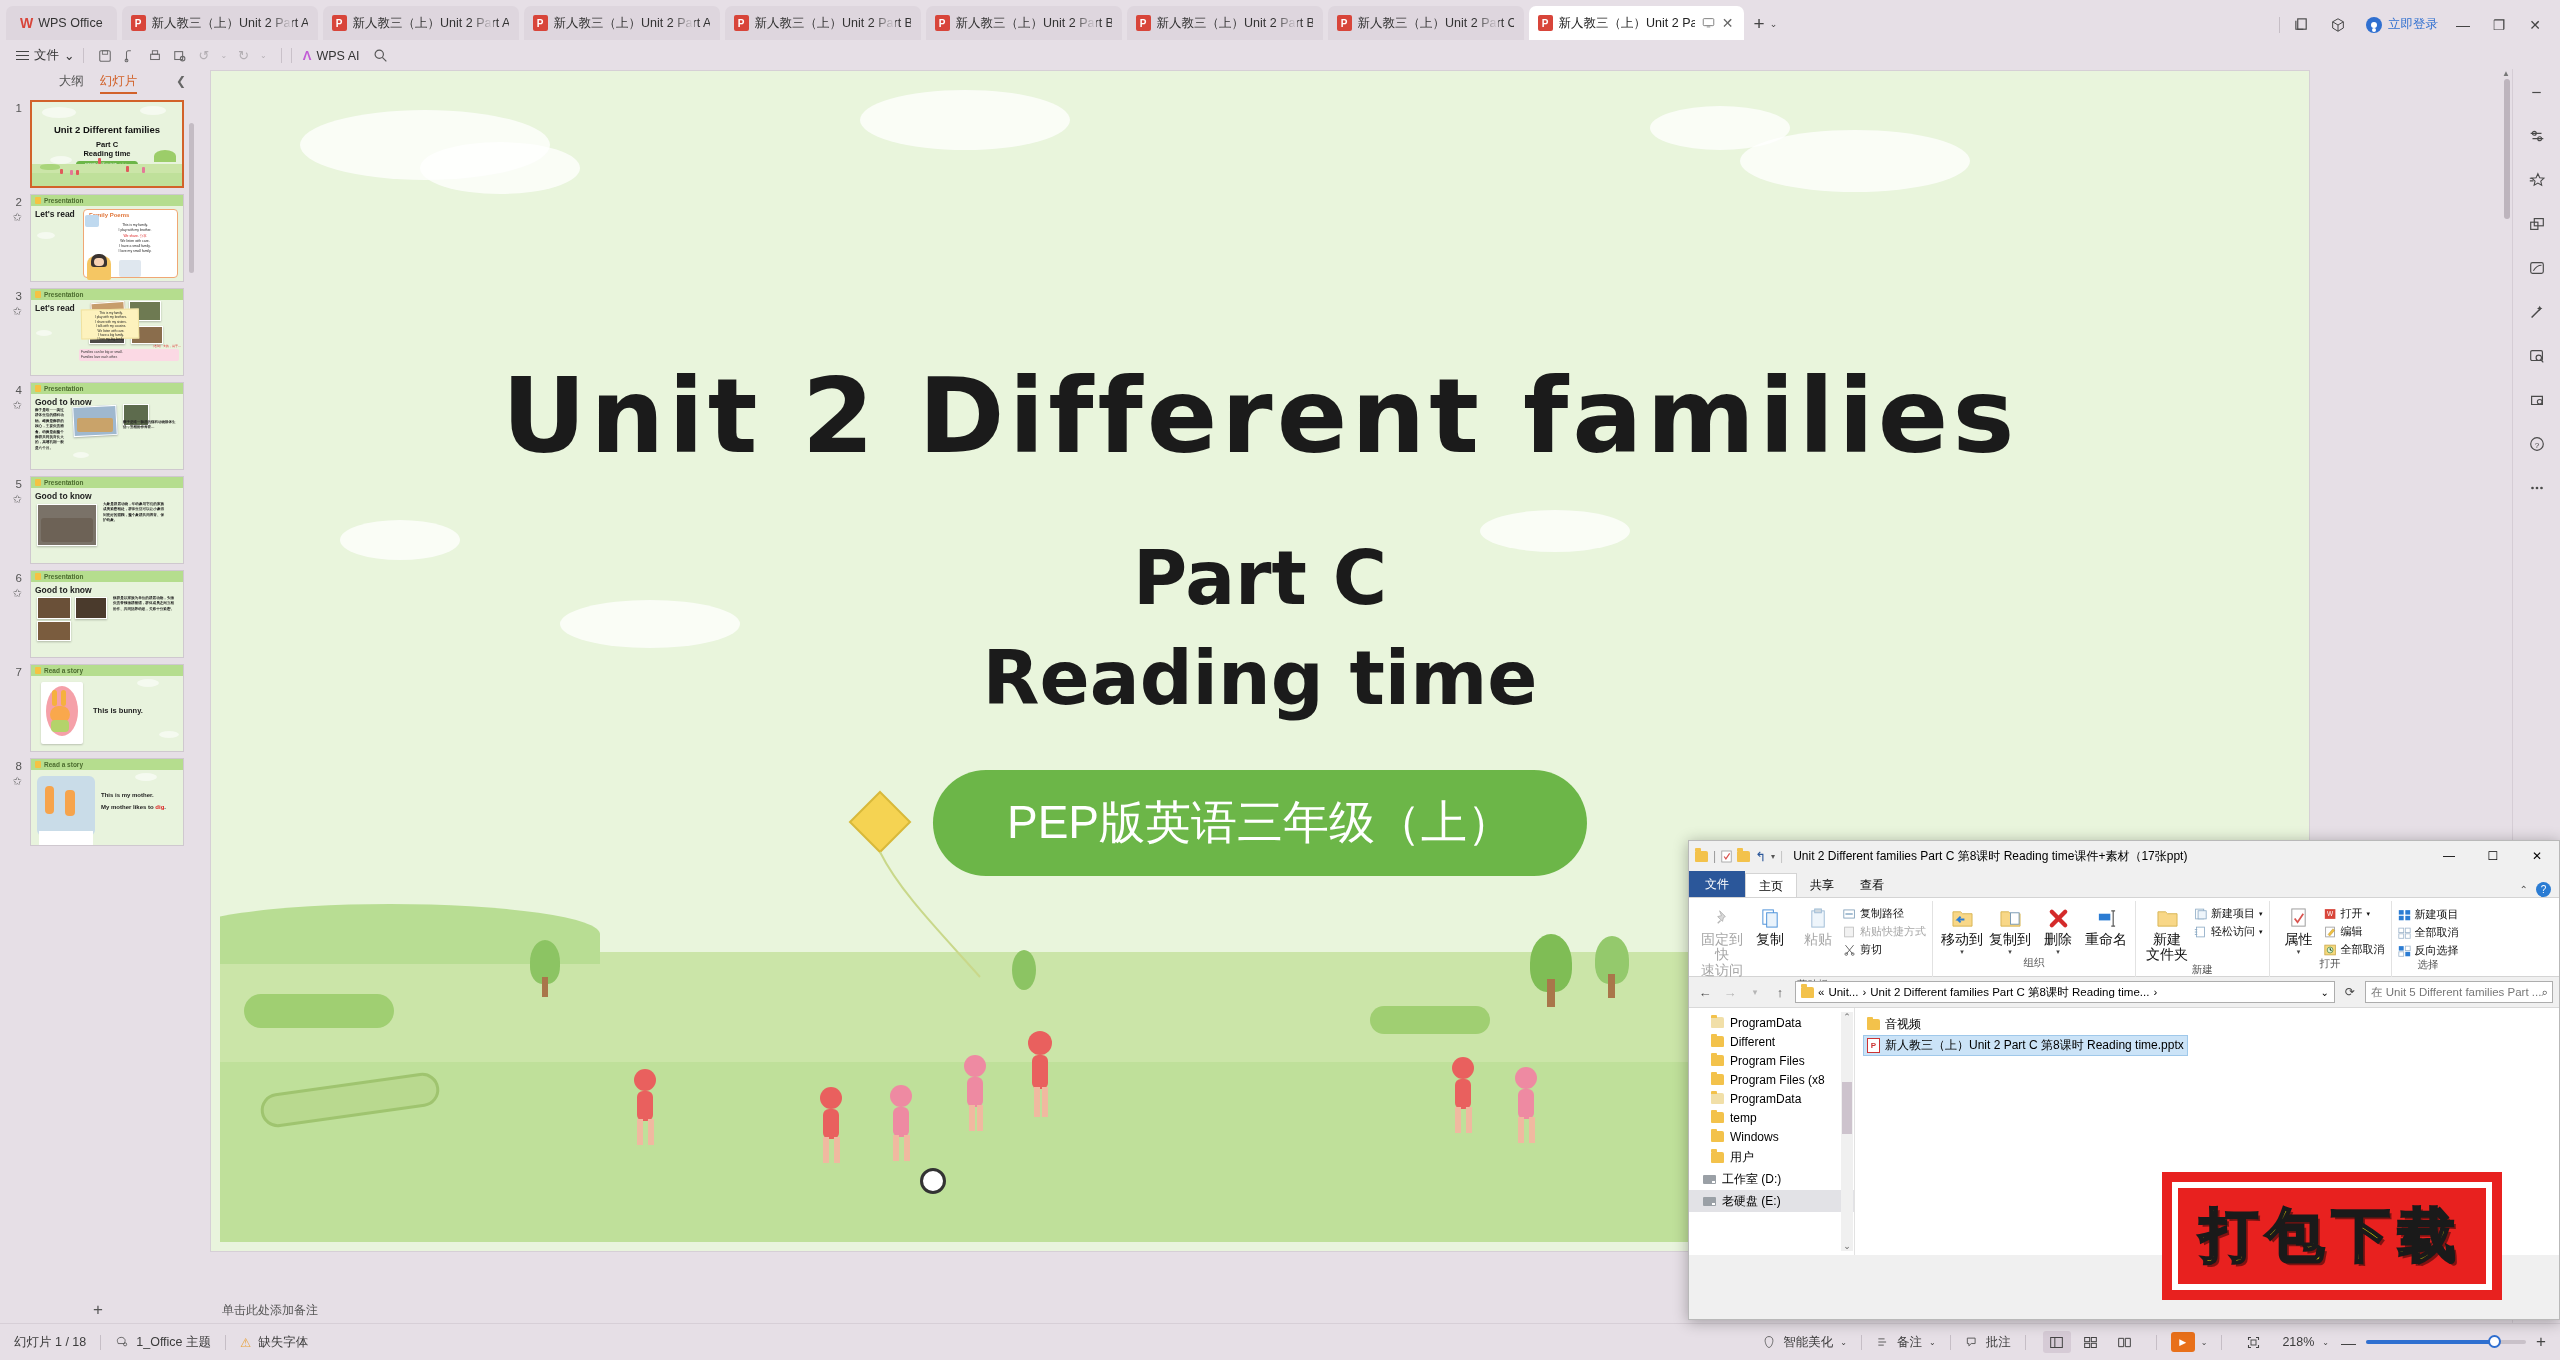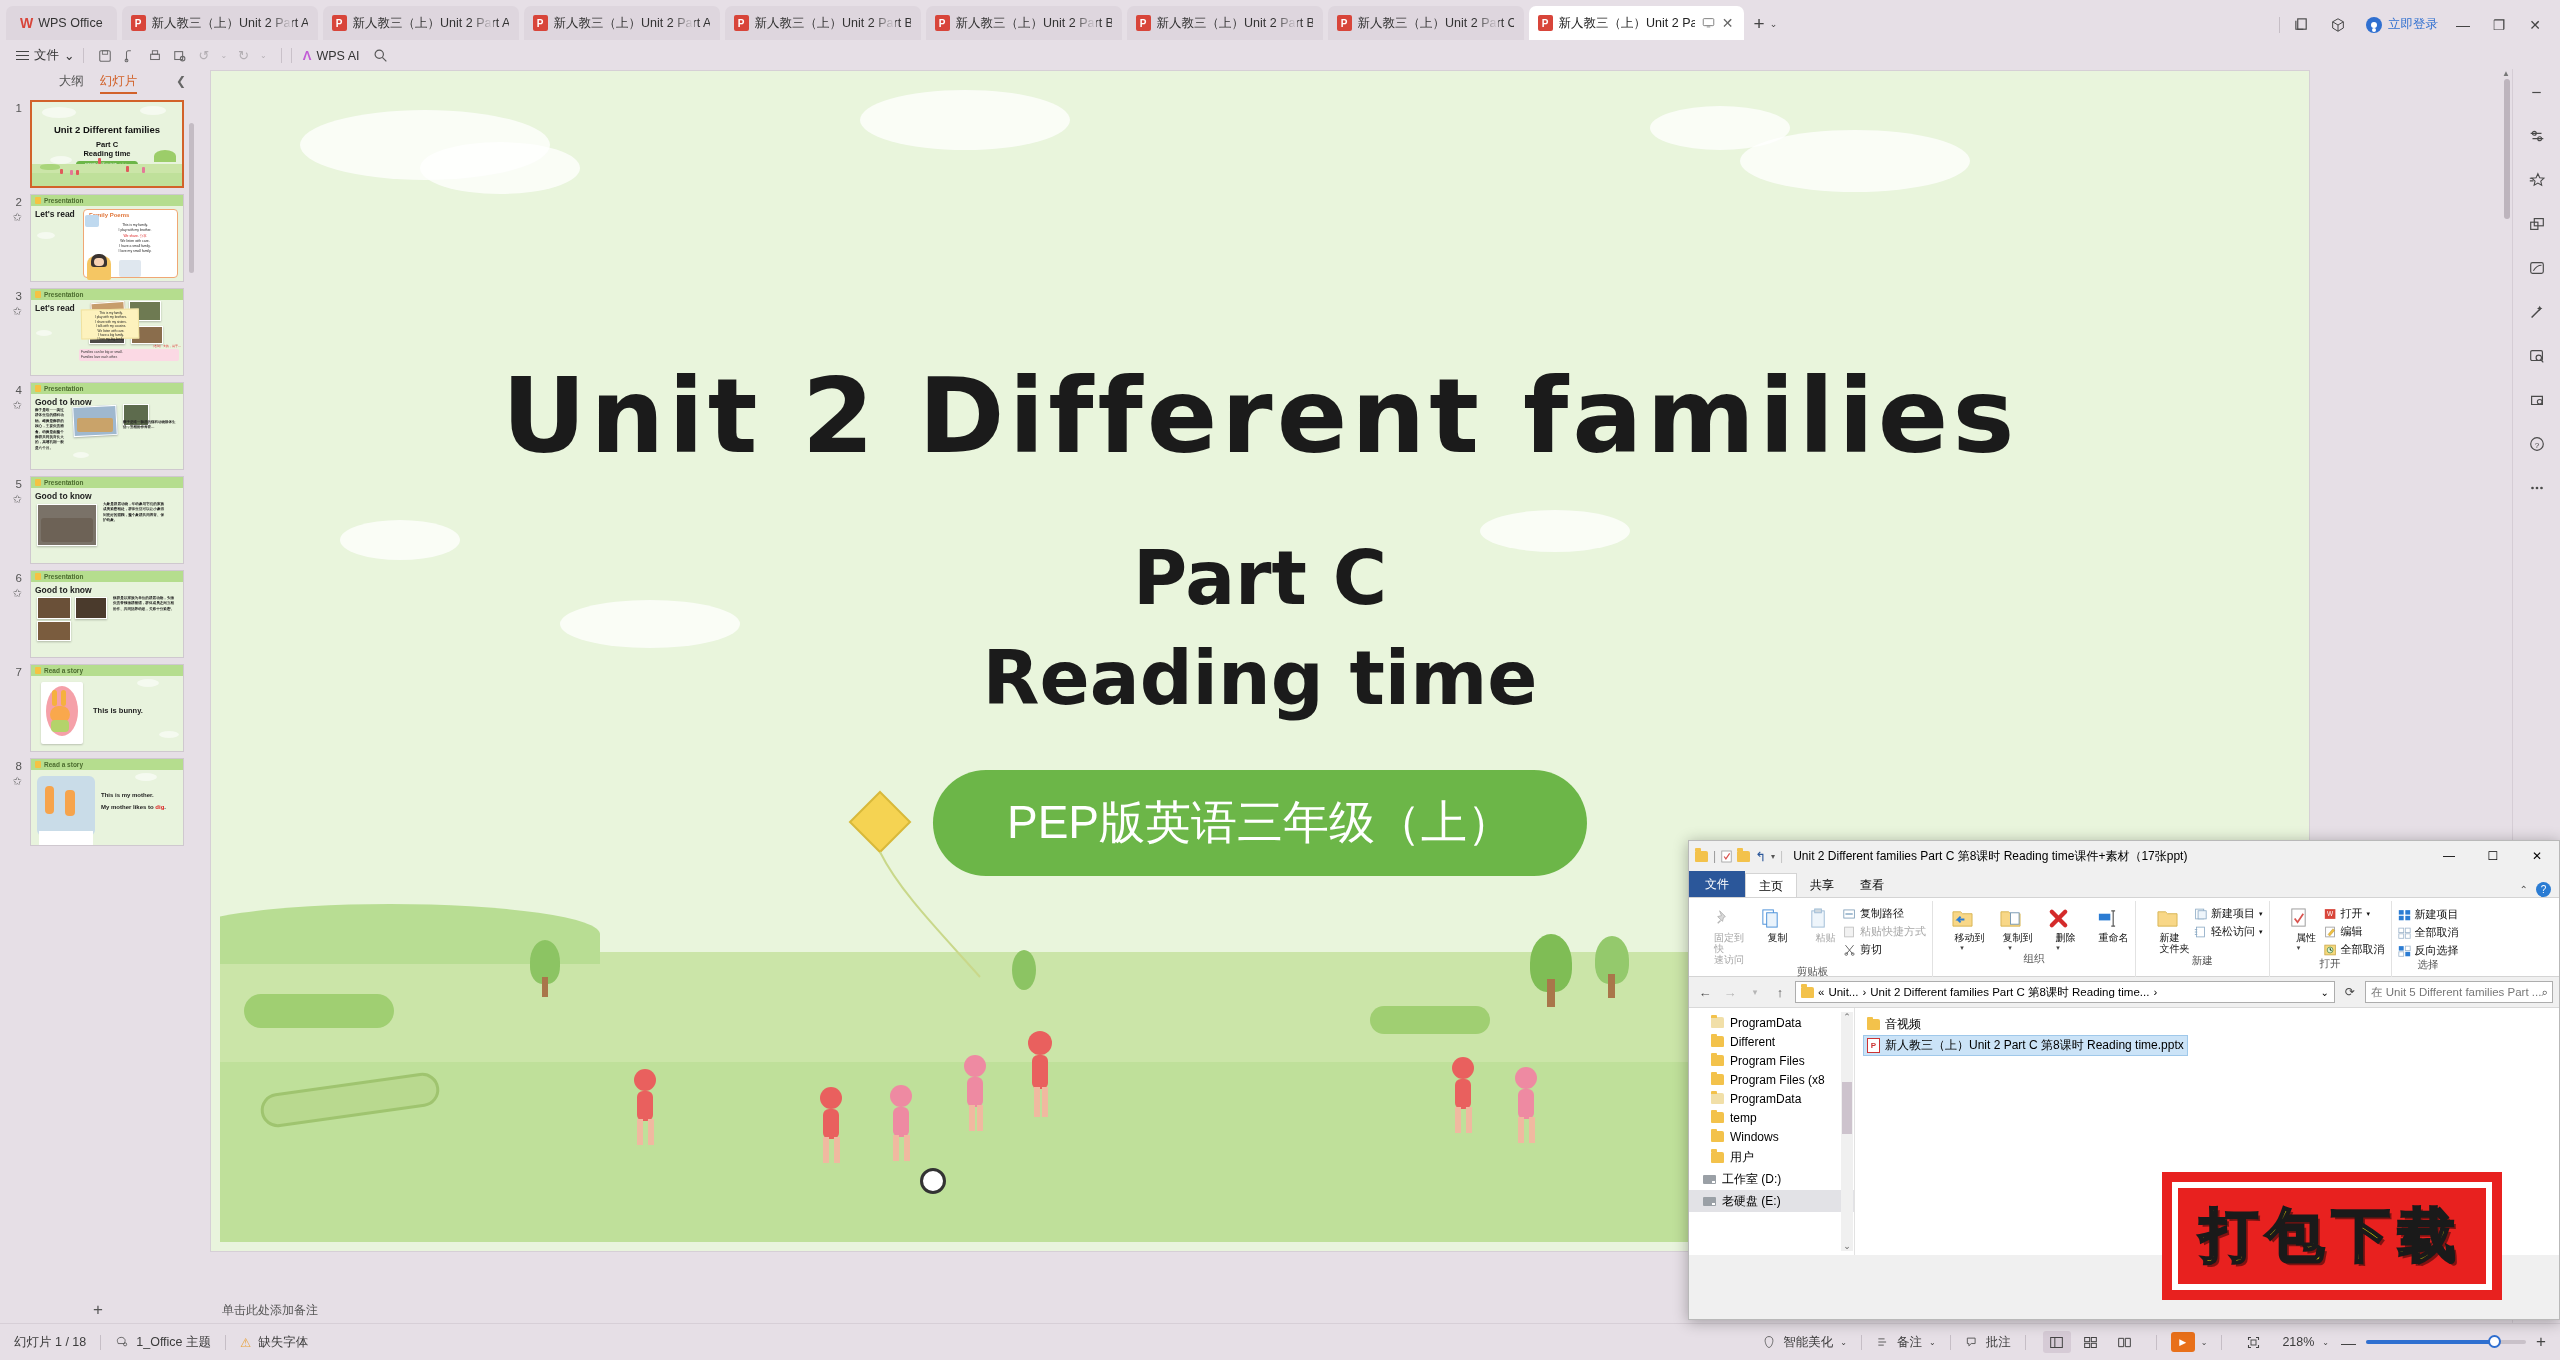--- a/index.html
+++ b/index.html
@@ -139,21 +139,21 @@
   .fe-tab.on{background:#fff;border:1px solid #d4d4d4;border-bottom:none;}
   .fe-help{margin-left:auto;display:flex;align-items:center;gap:8px;padding-right:8px;}
   .help-circ{width:15px;height:15px;border-radius:50%;background:#2b7cd3;color:#fff;font-size:10px;
              display:flex;align-items:center;justify-content:center;}
   .fe-ribbon{height:80px;background:#fff;border-top:1px solid #d4d4d4;border-bottom:1px solid #d4d4d4;display:flex;padding:3px 0 0 4px;}
   .rgrp{display:flex;flex-direction:column;align-items:center;border-right:1px solid #e2e2e2;padding:0 6px;height:76px;}
   .rgrp .items{display:flex;align-items:flex-start;gap:2px;flex:1;}
   .rgrp .gname{font-size:10.5px;color:#555;padding-bottom:11px;}
   .bigbtn{width:46px;display:flex;flex-direction:column;align-items:center;gap:1px;padding-top:4px;}
   .bigbtn .gly{height:26px;display:flex;align-items:center;justify-content:center;}
-  .bigbtn .cap{font-size:10px;line-height:1.1;text-align:left;color:#111;margin-left:15px;}
+  .bigbtn .cap{font-size:14px;line-height:1.1;text-align:center;color:#111;}
   .smlist{display:flex;flex-direction:column;gap:3px;padding-top:5px;}
   .smbtn{display:flex;align-items:center;gap:4px;font-size:11px;color:#111;}
   .smbtn.dis{color:#a6a6a6;}
   .fe-addr{height:30px;display:flex;align-items:center;gap:5px;padding:0 6px;background:#f0f0f0;}
   .navb{width:20px;text-align:center;font-size:13px;color:#4a4a4a;}
   .navb.dim{color:#b5b5b5;}
   .crumb{flex:1;height:22px;background:#fff;border:1px solid #adadad;display:flex;align-items:center;gap:4px;padding:0 5px;font-size:11.5px;overflow:hidden;white-space:nowrap;}
   .sbox{width:188px;height:22px;background:#fff;border:1px solid #adadad;display:flex;align-items:center;padding:0 5px;
         font-size:11.5px;color:#777;overflow:hidden;white-space:nowrap;}
   .fe-body{display:flex;height:248px;background:#fff;border-top:1px solid #d9d9d9;}

